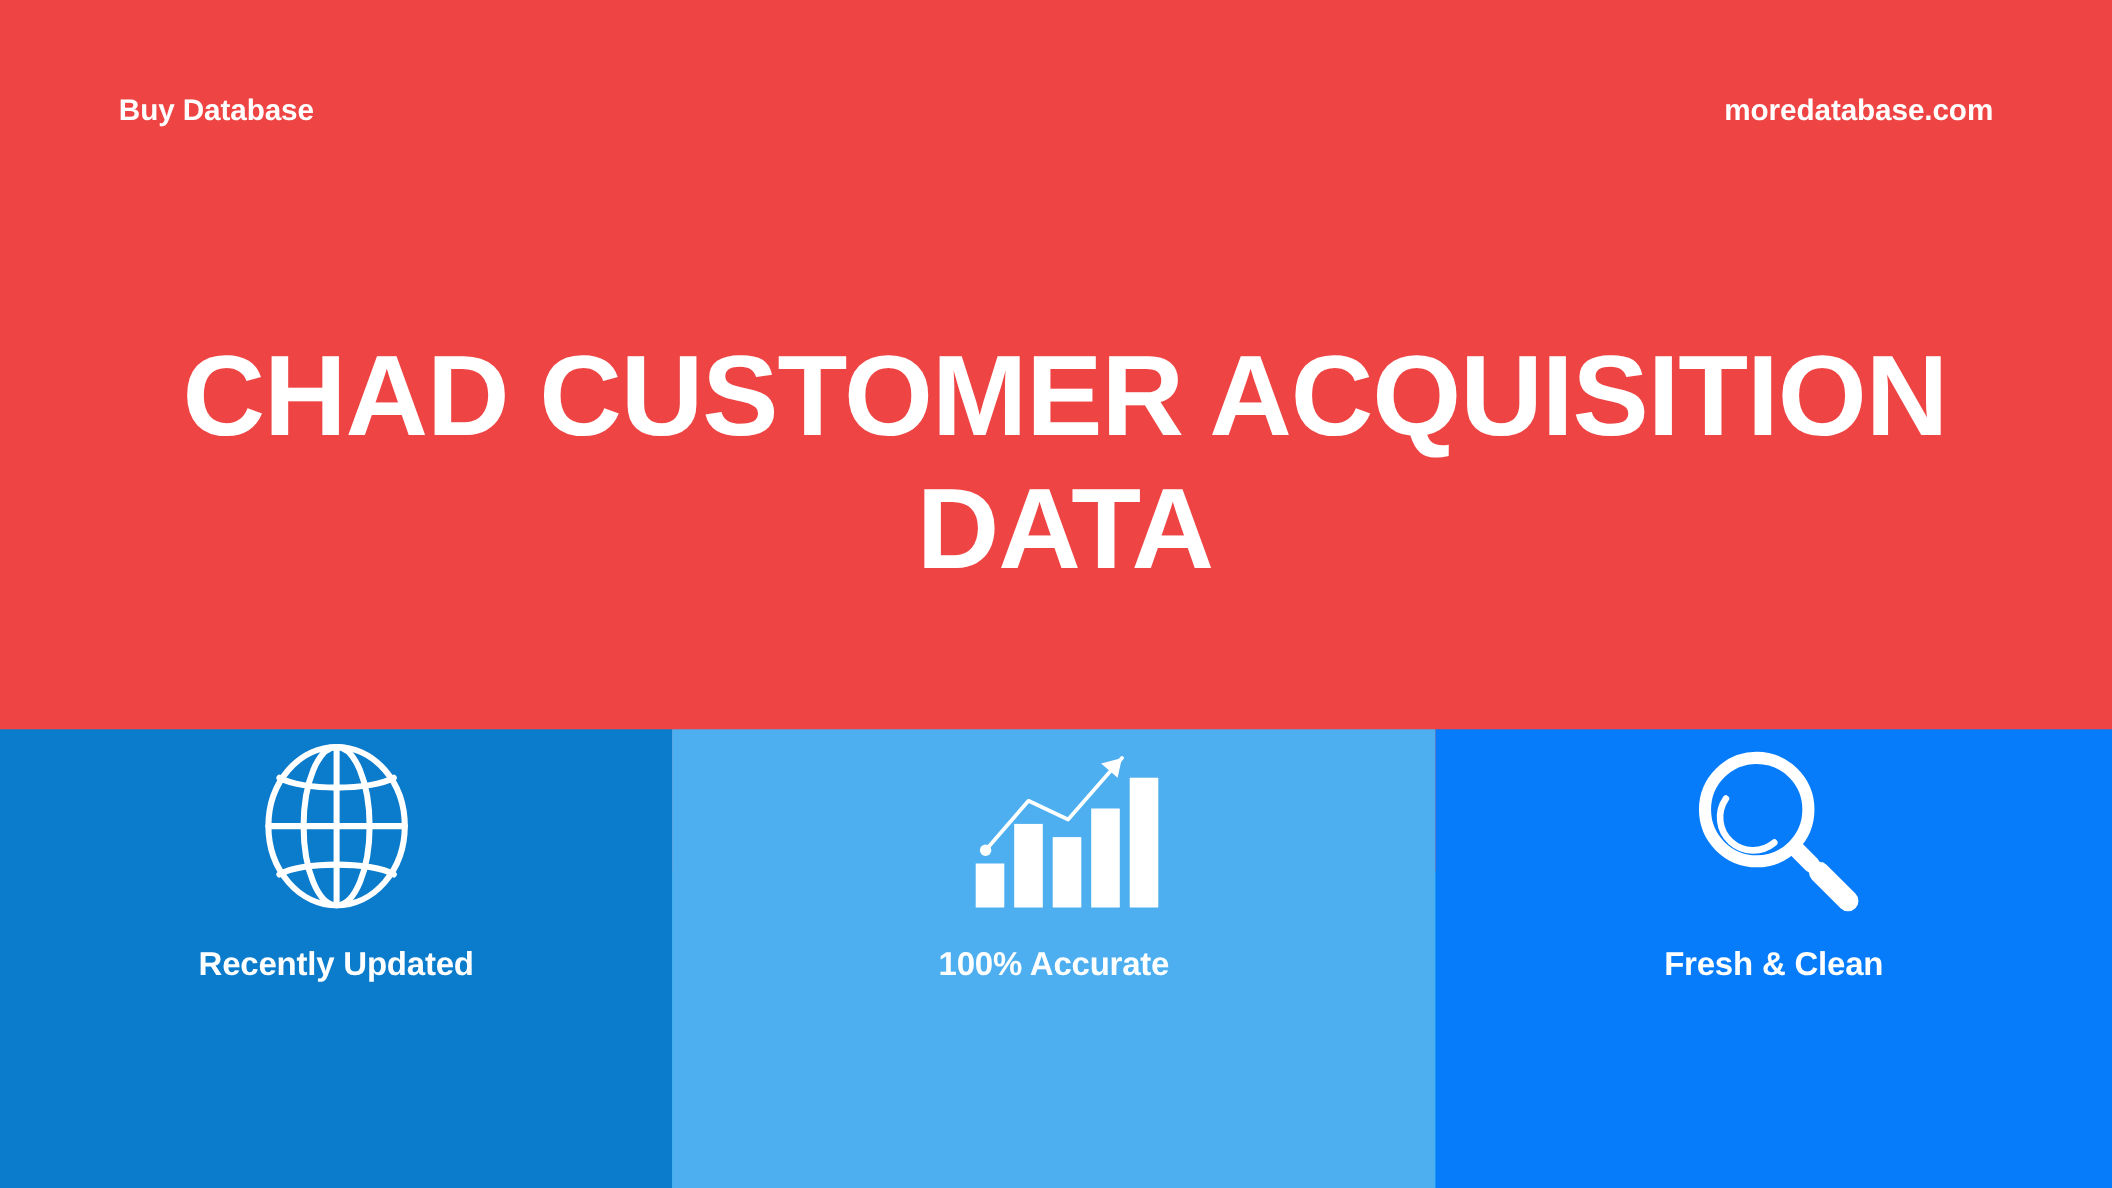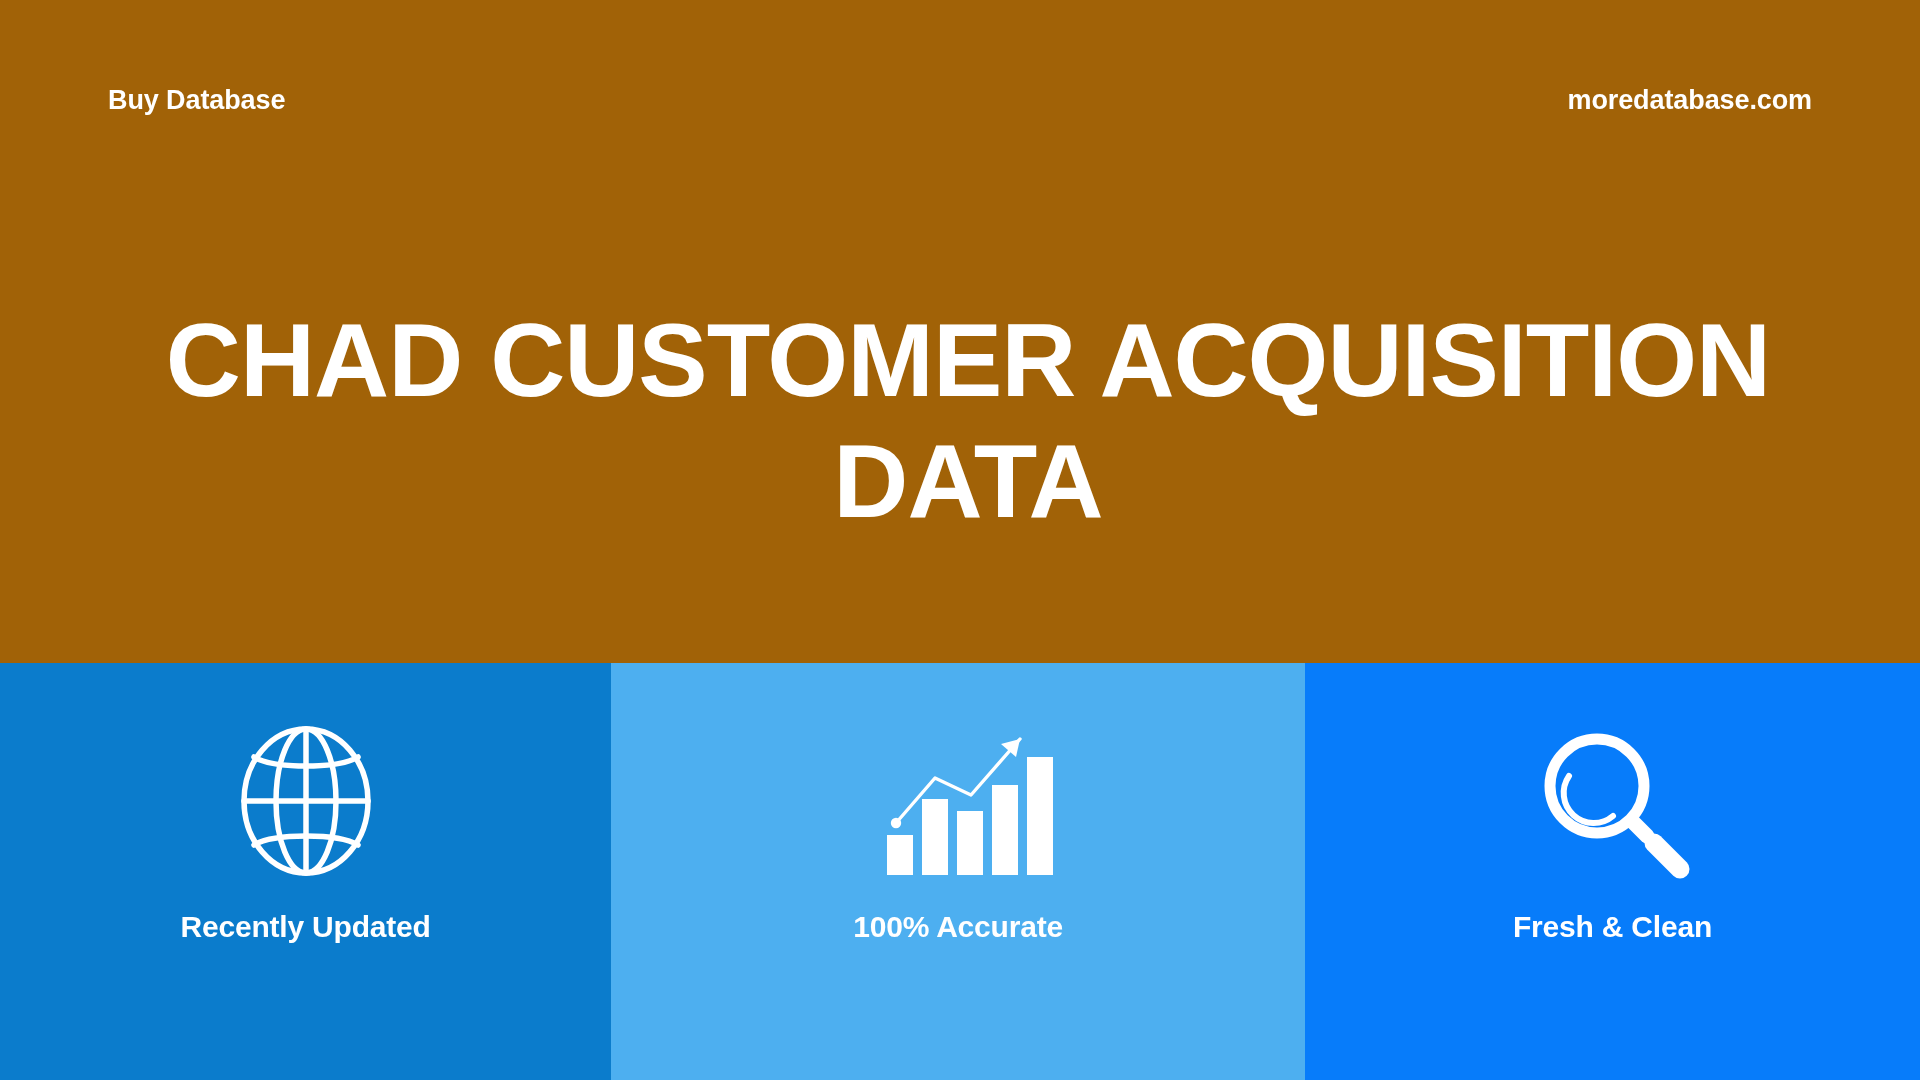--- a/index.html
+++ b/index.html
@@ -15,21 +15,21 @@
     background:#00b8f8;
     display:flex;
     flex-direction:column;
   }
 
   
   .header-bar {
     position:absolute;
     top:0; left:0; right:0;
     height:792px;
-    background:#a16207;
+    background:#ef4444;
   }
   .brand-row {
     position:absolute;
     top:85px;
     left:108px;
     right:108px;
     display:flex;
     justify-content:space-between;
     align-items:center;
   }
@@ -68,21 +68,20 @@
     width:1920px;
     height:417px;
     display:flex;
   }
   .panel {
     position:relative;
     display:flex;
     flex-direction:column;
     align-items:center;
     justify-content:flex-start;
-    padding-top:50px;
   }
   .panel-1 { width:638px;  background:#0b7ccc; }
   .panel-2 { width:724px;  background:#4daff0; }
   .panel-3 { width:642px;  background:#077cfa; }
 
   .panel-icon {
     width:180px;
     height:175px;
     display:flex;
     align-items:center;

